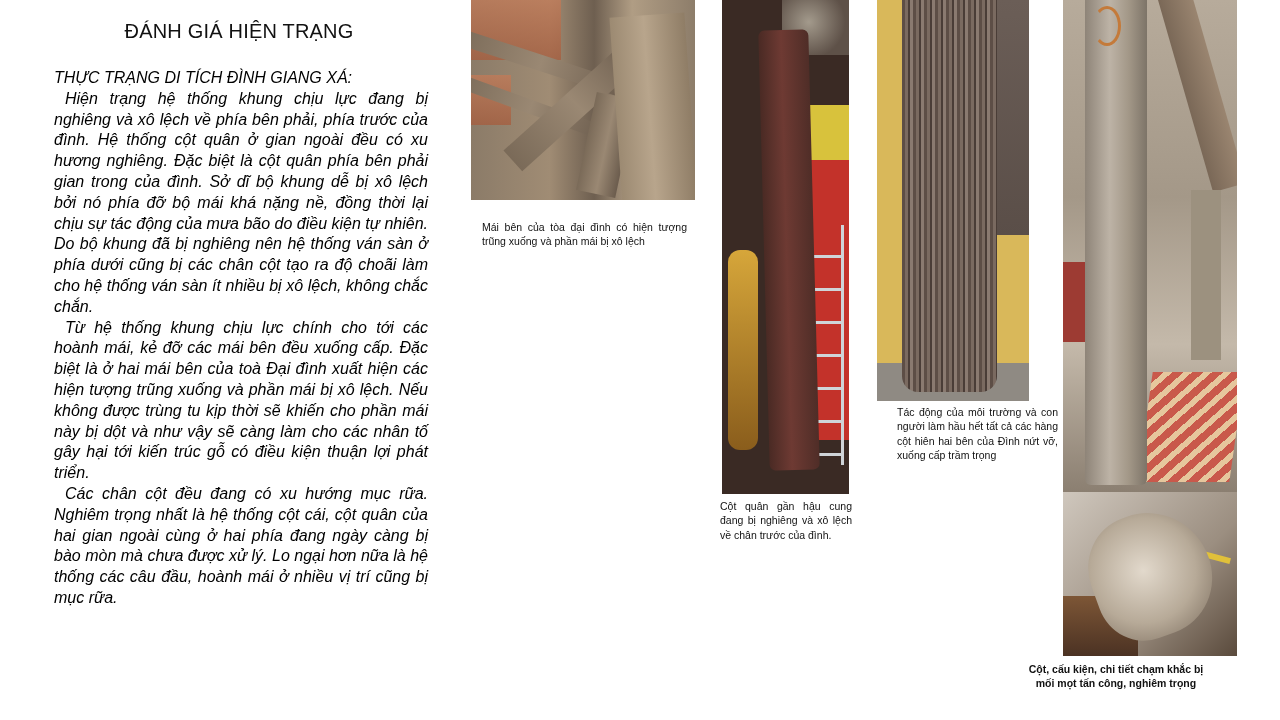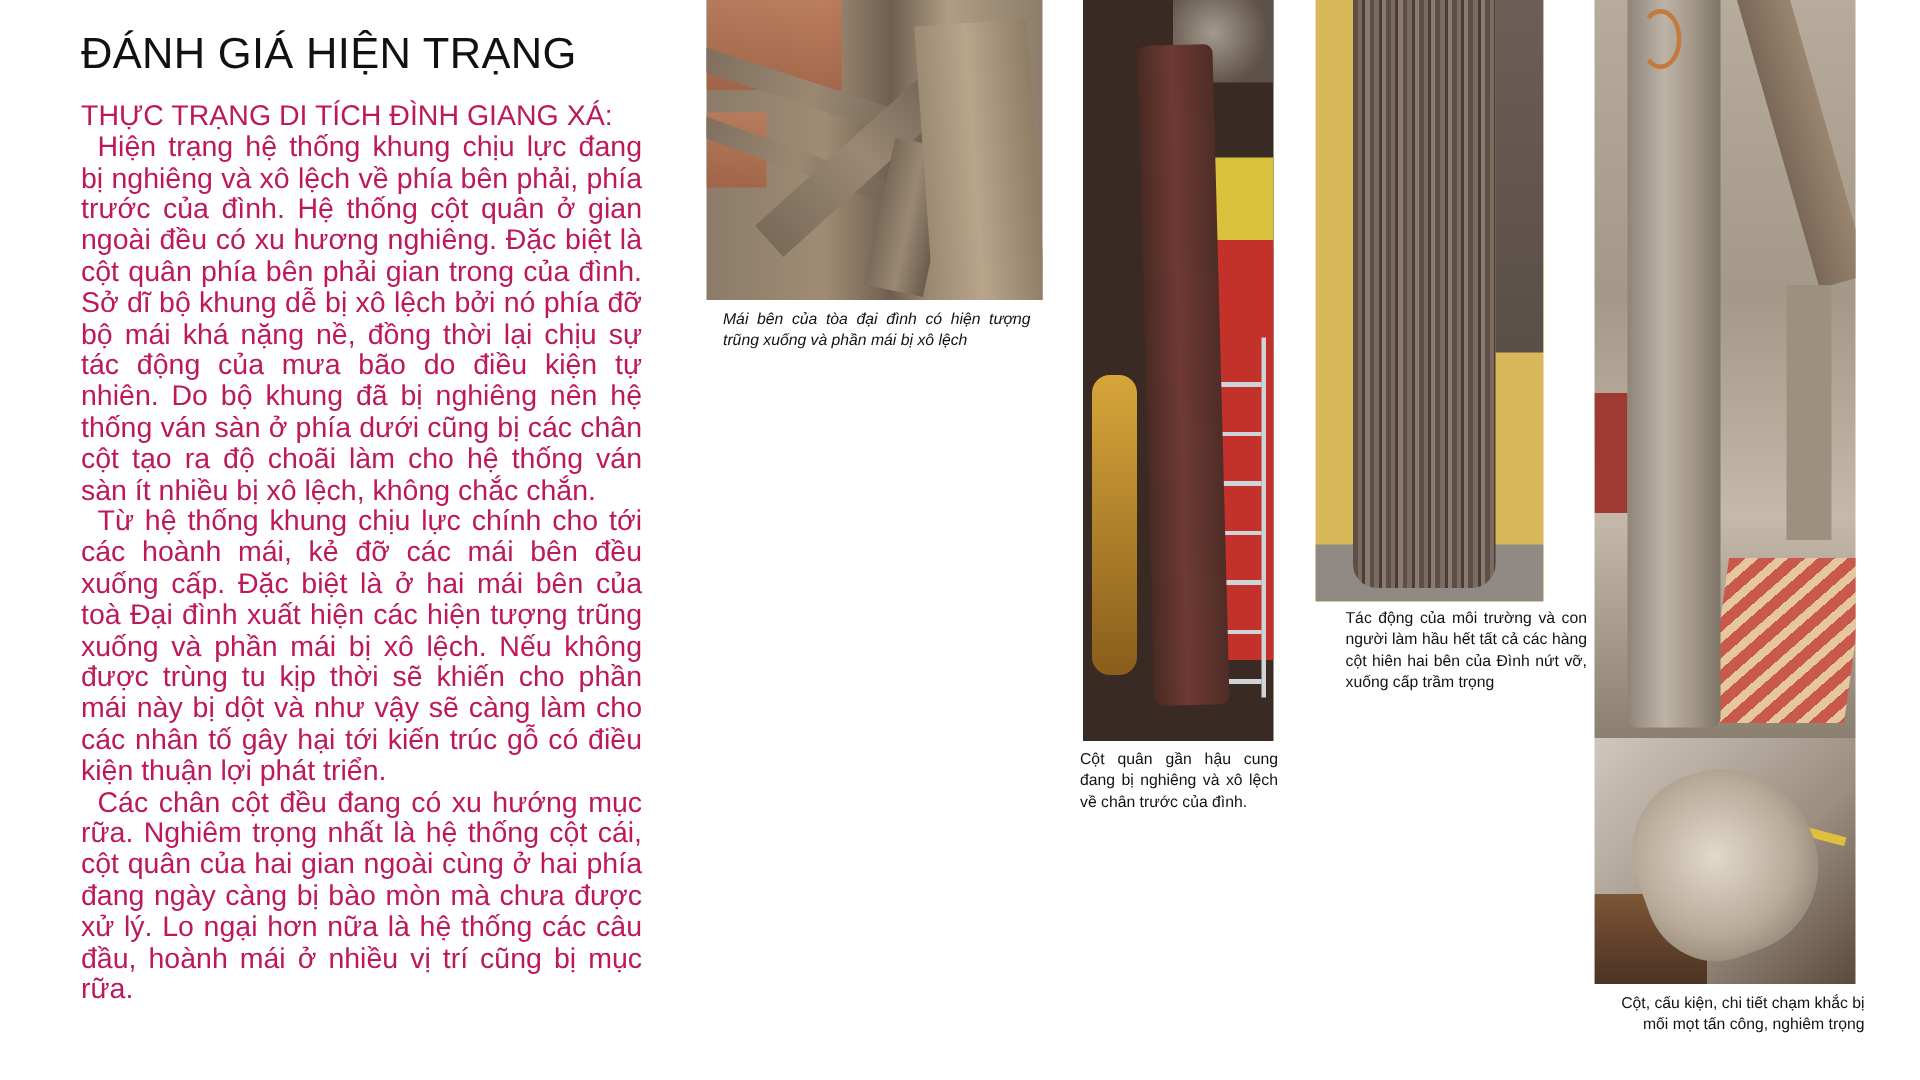--- a/index.html
+++ b/index.html
@@ -3,26 +3,26 @@
   <meta charset="utf-8">
   <style>
     html, body { margin: 0; padding: 0; }
     body {
       width: 1280px; height: 720px; position: relative; overflow: hidden;
       background: #ffffff; color: #111;
       font-family: "Liberation Sans", "DejaVu Sans", sans-serif;
     }
     .title {
       position: absolute; left: 54px; top: 20px; width: 370px;
-      text-align: left; font-size: 29px; letter-spacing: 0.2px; color: #111;
+      text-align: center; font-size: 20px; letter-spacing: 0.2px; color: #111;
       white-space: nowrap;
     }
     .body-text {
       position: absolute; left: 54px; top: 68px; width: 374px;
-      font-size: 19px; line-height: 20.8px; text-align: justify; color: #be185d;
+      font-size: 16px; line-height: 20.8px; text-align: justify; color: #000000; font-style: italic;
     }
     .body-text .subhead { text-align: left; margin: 0; }
     .body-text p { margin: 0; text-indent: 11px; }
 
     .photo { position: absolute; overflow: hidden; }
     .caption {
       position: absolute; font-size: 10.5px; line-height: 14.4px; color: #111;
       text-align: justify;
     }
 
@@ -95,21 +95,21 @@
 
 <div class="photo" id="p1">
   <div class="tile" style="left:0;top:0;width:90px;height:60px;"></div>
   <div class="tile" style="left:0;top:75px;width:40px;height:50px;"></div>
   <div class="plank" style="left:-20px;top:55px;width:180px;height:16px;transform:rotate(18deg);"></div>
   <div class="plank" style="left:-20px;top:100px;width:160px;height:14px;transform:rotate(20deg);"></div>
   <div class="plank" style="left:20px;top:90px;width:170px;height:28px;transform:rotate(-42deg);"></div>
   <div class="plank" style="left:115px;top:95px;width:40px;height:100px;transform:rotate(12deg);"></div>
   <div class="post"></div>
 </div>
-<div class="caption" style="left:482px;top:206px;width:205px;font-style:italic;">Mái bên của tòa đại đình có hiện tượng trũng xuống và phần mái bị xô lệch</div>
+<div class="caption" style="left:482px;top:220px;width:205px;">Mái bên của tòa đại đình có hiện tượng trũng xuống và phần mái bị xô lệch</div>
 
 <div class="photo" id="p2">
   <div class="carving"></div>
   <div class="yellow"></div>
   <div class="red"></div>
   <div class="ladder"></div>
   <div class="column"></div>
   <div class="gold"></div>
 </div>
 <div class="caption" style="left:720px;top:499px;width:132px;">Cột quân gần hậu cung đang bị nghiêng và xô lệch về chân trước của đình.</div>
@@ -128,13 +128,13 @@
   <div class="mat"></div>
   <div class="col"></div>
   <div class="hook"></div>
 </div>
 
 <div class="photo" id="p5">
   <div class="wood"></div>
   <div class="wire"></div>
   <div class="carv"></div>
 </div>
-<div class="caption" style="left:1063px;top:662px;width:180px;text-align:right;">Cột, cấu kiện, chi tiết chạm khắc bị mối mọt tấn công, nghiêm trọng</div>
+<div class="caption" style="left:1026px;top:662px;width:180px;text-align:center;font-weight:bold;">Cột, cấu kiện, chi tiết chạm khắc bị mối mọt tấn công, nghiêm trọng</div>
 
 </body></html>

